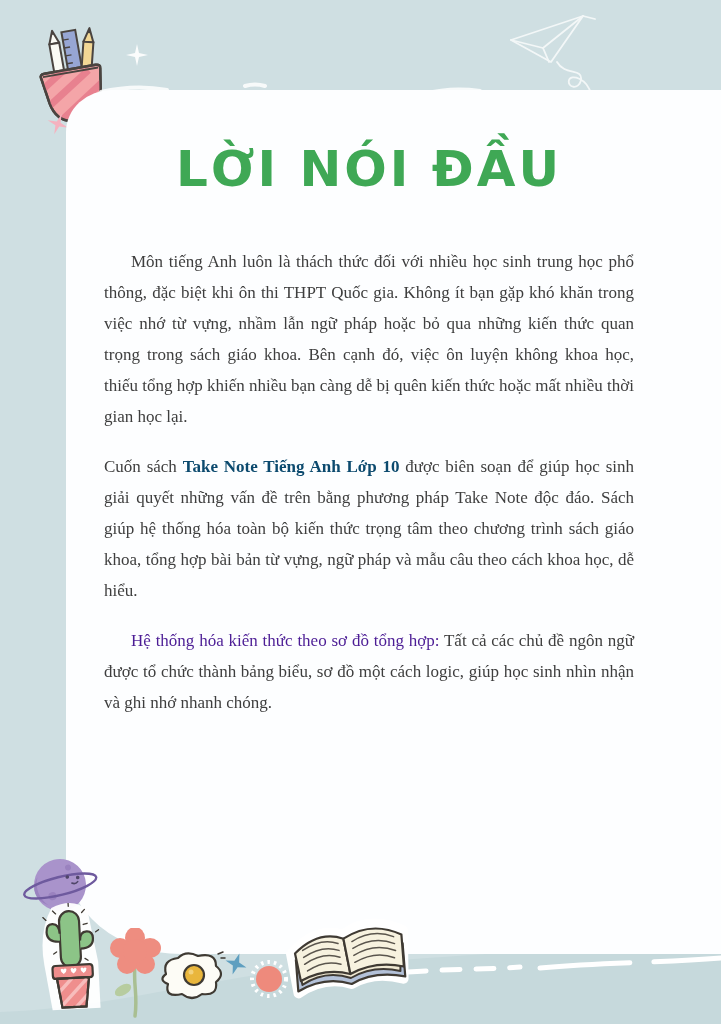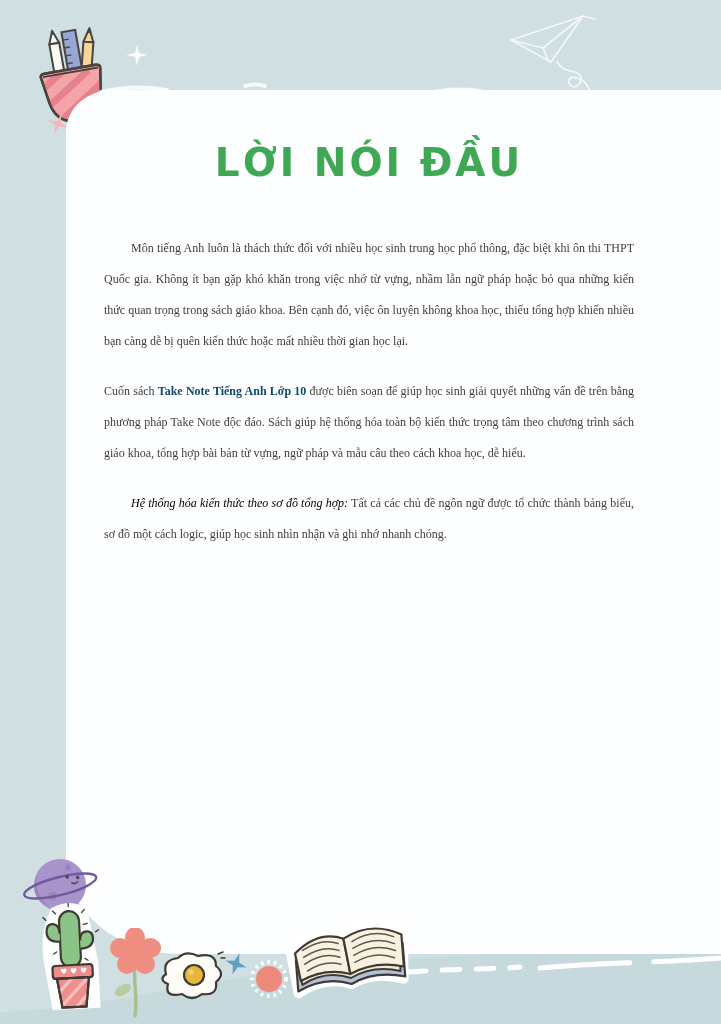--- a/index.html
+++ b/index.html
@@ -14,30 +14,30 @@
     background:#fdfeff;
     border-radius:46px 0 0 115px / 42px 0 0 95px;
   }
   
   .content{
     position:absolute;left:104px;top:140px;width:530px;
     color:#3e3e3e;
   }
   .doc-title{
     font-family:"DejaVu Sans", sans-serif;
-    font-weight:bold;font-size:39px;letter-spacing:3px;
+    font-weight:bold;font-size:50px;letter-spacing:3px;
     color:#3fa855;text-align:center;margin:0 0 48px 0;
   }
-  .para{font-size:12px;line-height:31px;text-align:justify;margin:0 0 19px 0;}
+  .para{font-size:17px;line-height:31px;text-align:justify;margin:0 0 19px 0;}
   .para.indent{text-indent:27px;}
   .para.subheading{font-weight:bold;margin:30px 0 0 0;}
   .para.feature{text-indent:27px;margin:0;}
   .seg-normal{}
   .seg-brand{color:#0c4a6e;font-weight:bold;}
-  .seg-lead{color:#000000;font-style:italic;}
+  .seg-lead{color:#4c1d95;}
   
   .deco{position:absolute;}
 </style>
 </head>
 <body>
 
 <svg class="deco" style="left:0;top:920px" width="721" height="104" viewBox="0 0 721 104">
   <path d="M0,92 C120,88 230,50 380,41 C520,33 640,20 721,16 L721,104 L0,104 Z" fill="#c6d9dc"></path>
   <path d="M408,52 C470,48 480,50 520,47" stroke="#ffffff" stroke-width="5" fill="none" stroke-linecap="round" stroke-dasharray="18 16"></path>
   <path d="M540,48 C610,42 660,43 721,38" stroke="#ffffff" stroke-width="5" fill="none" stroke-linecap="round" stroke-dasharray="90 24"></path>

